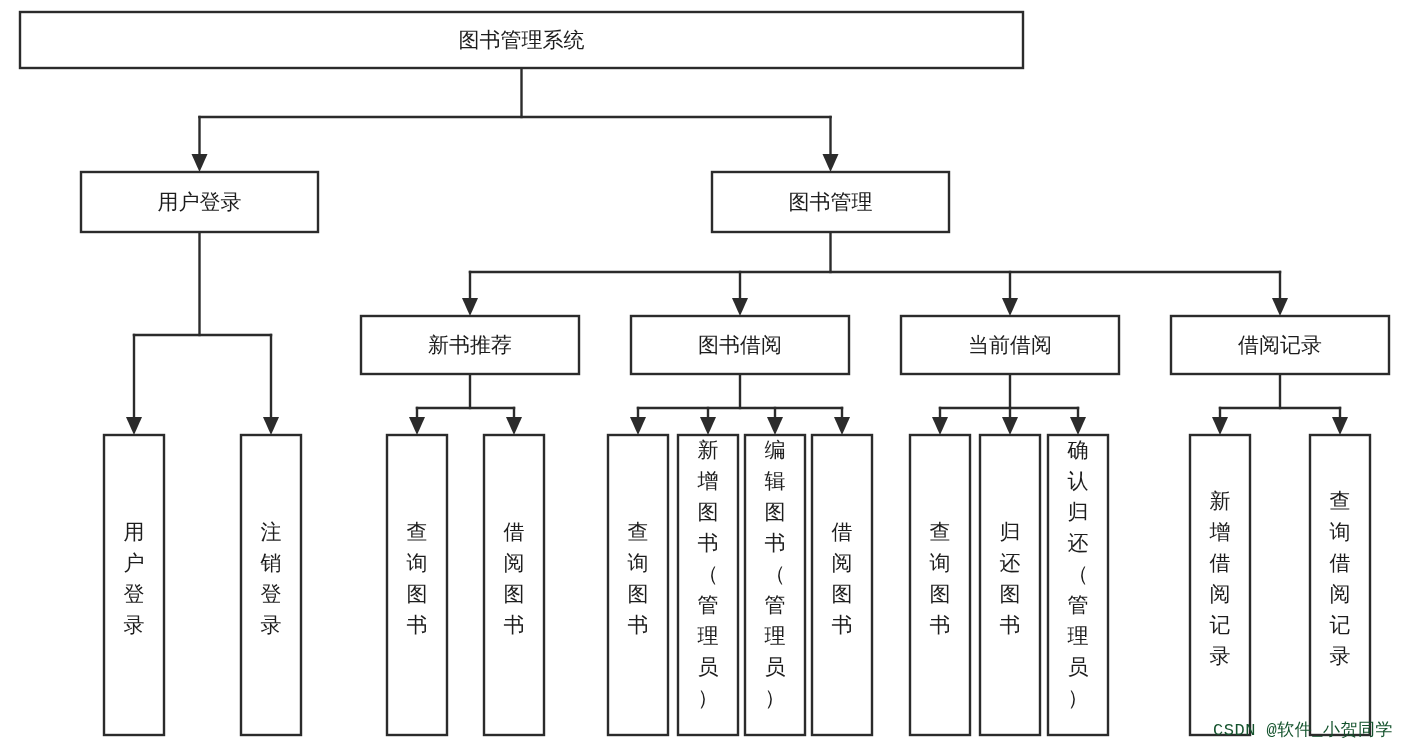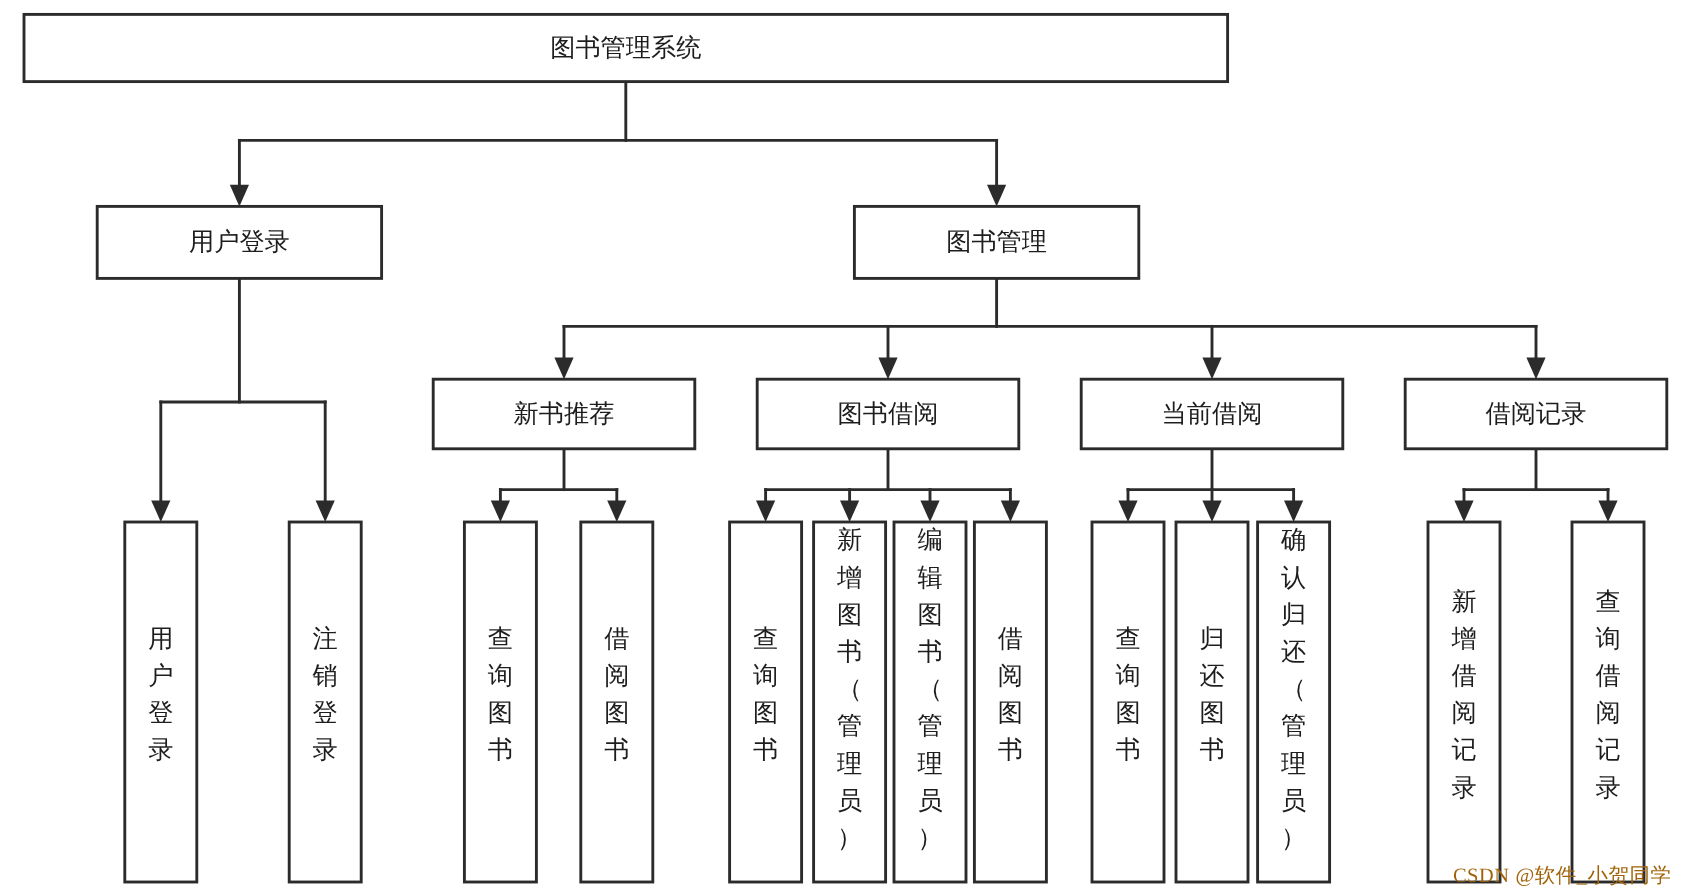--- a/index.html
+++ b/index.html
@@ -56,23 +56,23 @@
     font-family: "DejaVu Sans", "Liberation Sans", sans-serif;
     fill: #1d1d1d;
     font-size: 21px;
     text-anchor: middle;
     white-space: pre;
   }
   .watermark {
     position: absolute;
     right: 12px;
     bottom: 6px;
-    font-family: Liberation Serif, serif;
+    font-family: Liberation Mono, monospace;
     font-size: 17px;
-    color: #a16207;
+    color: #14532d;
     letter-spacing: 0.5px;
     pointer-events: none;
     user-select: none;
   }
 </style>
 </head>
 <body>
 
 <div id="diagram-root">
   <svg id="tree-svg" viewBox="0 0 1405 747" xmlns="http://www.w3.org/2000/svg">

